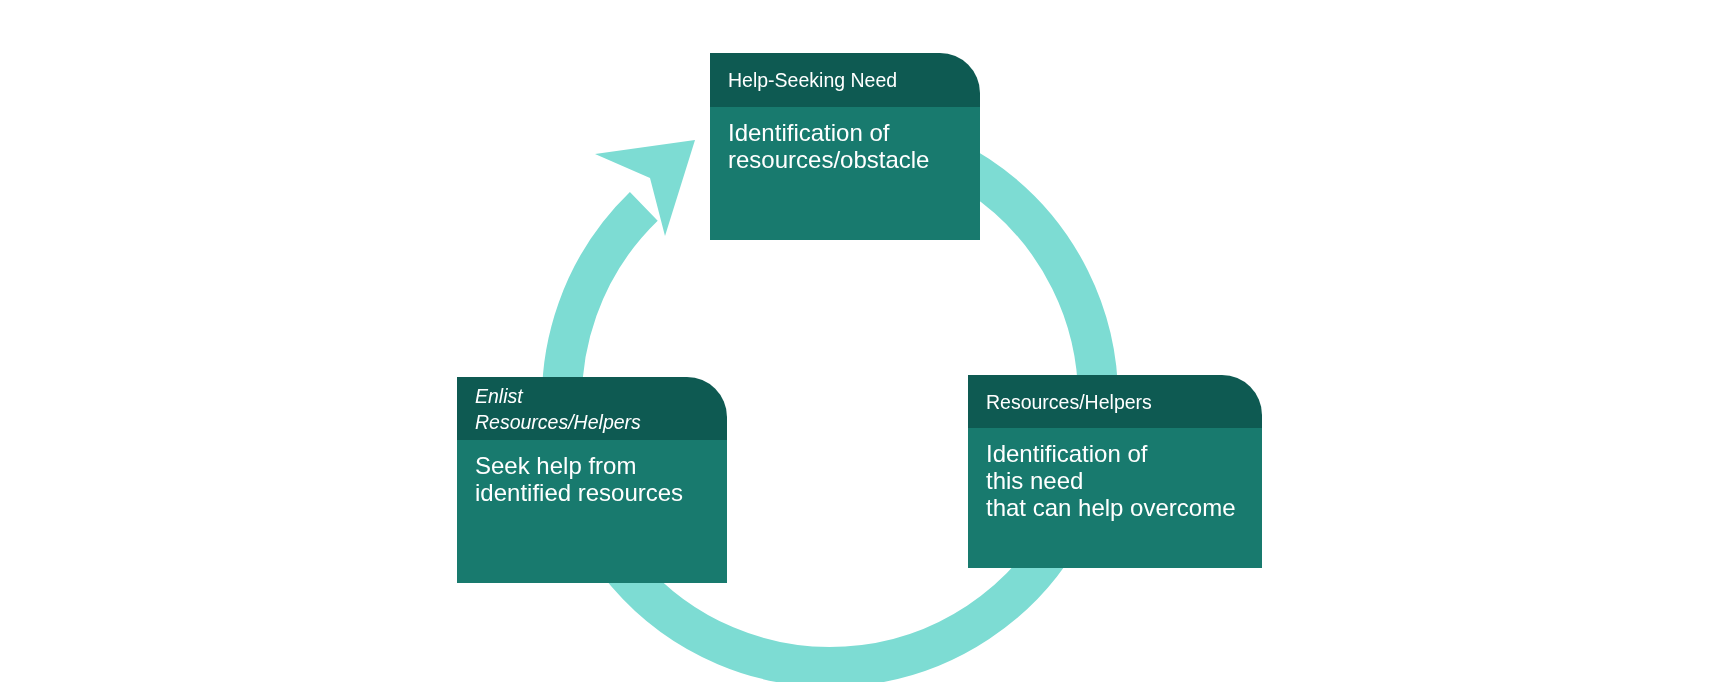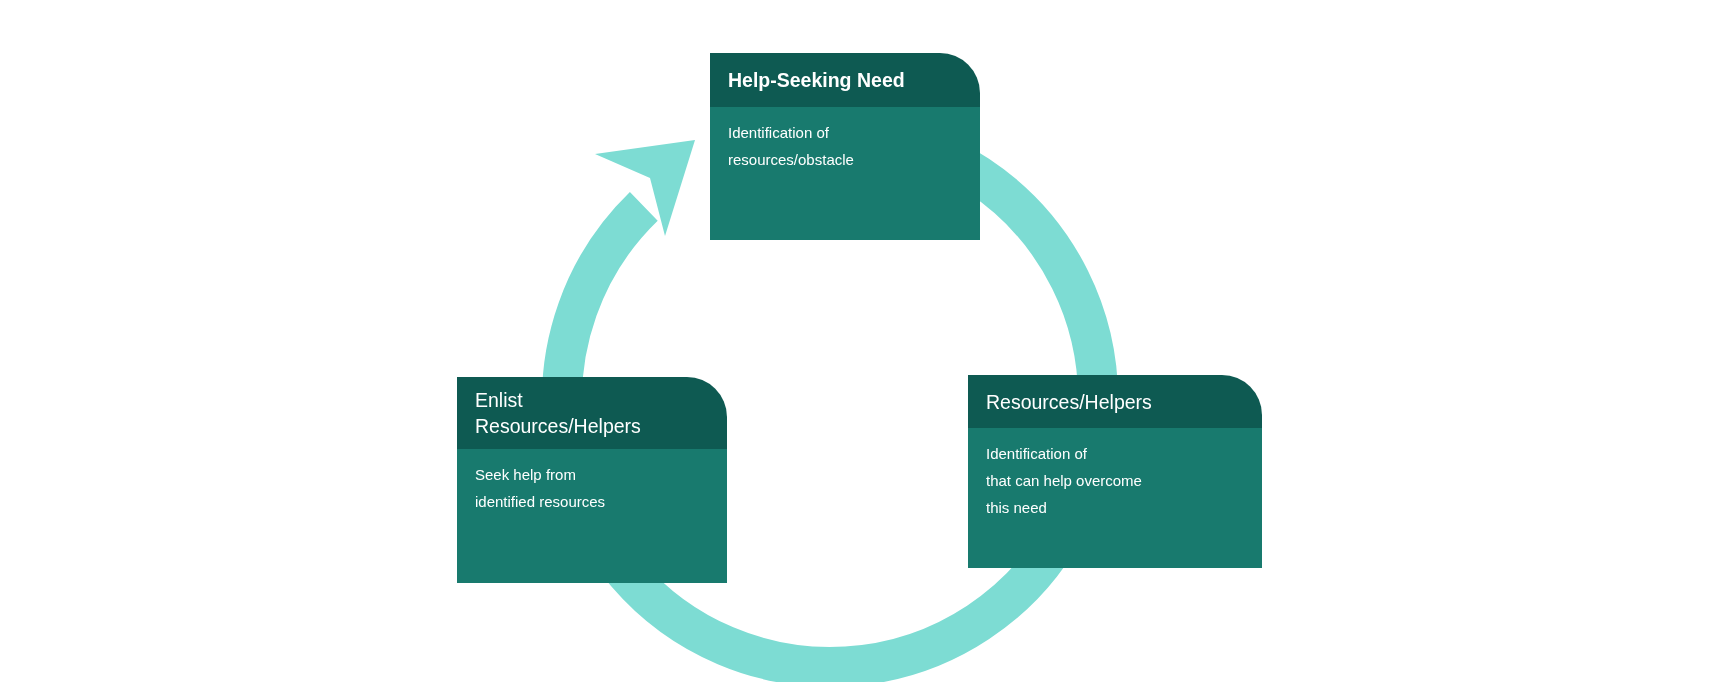--- a/index.html
+++ b/index.html
@@ -37,29 +37,29 @@
     justify-content:center;
     padding:0 40px 0 18px;
     font-size:19.5px;
     line-height:26px;
     flex:0 0 auto;
   }
   .node-body{
     background:var(--color-body-bg);
     flex:1 1 auto;
     padding:12px 18px 0 18px;
-    font-size:15px;
+    font-size:24px;
     line-height:27px;
   }
   .node-top{left:710px;top:53px;width:270px;height:187px;}
-  .node-top .node-header{height:54px;font-weight:bold;}
+  .node-top .node-header{height:54px;}
   .node-right{left:968px;top:375px;width:294px;height:193px;}
   .node-right .node-header{height:53px;}
   .node-left{left:457px;top:377px;width:270px;height:206px;}
-  .node-left .node-header{height:72px;}
+  .node-left .node-header{height:63px;font-style:italic;}
   .line{display:block;}
 </style>
 </head>
 <body>
 
 <div class="stage">
 
   <svg class="cycle-svg" viewBox="0 0 1728 682" aria-hidden="true">
     <path class="ring-arc" d="M 725.3 152.3 A 268 268 0 1 1 643.8 206.3"></path>
     <polygon class="arrowhead" points="695,140 665,236 650,178 595,154"></polygon>
@@ -74,22 +74,22 @@
       <span class="line">resources/obstacle</span>
     </div>
   </div>
 
   <div class="node node-right">
     <div class="node-header">
       <span class="line">Resources/Helpers</span>
     </div>
     <div class="node-body">
       <span class="line">Identification of</span>
+      <span class="line">this need</span>
       <span class="line">that can help overcome</span>
-      <span class="line">this need</span>
     </div>
   </div>
 
   <div class="node node-left">
     <div class="node-header">
       <span class="line">Enlist</span>
       <span class="line">Resources/Helpers</span>
     </div>
     <div class="node-body">
       <span class="line">Seek help from</span>

